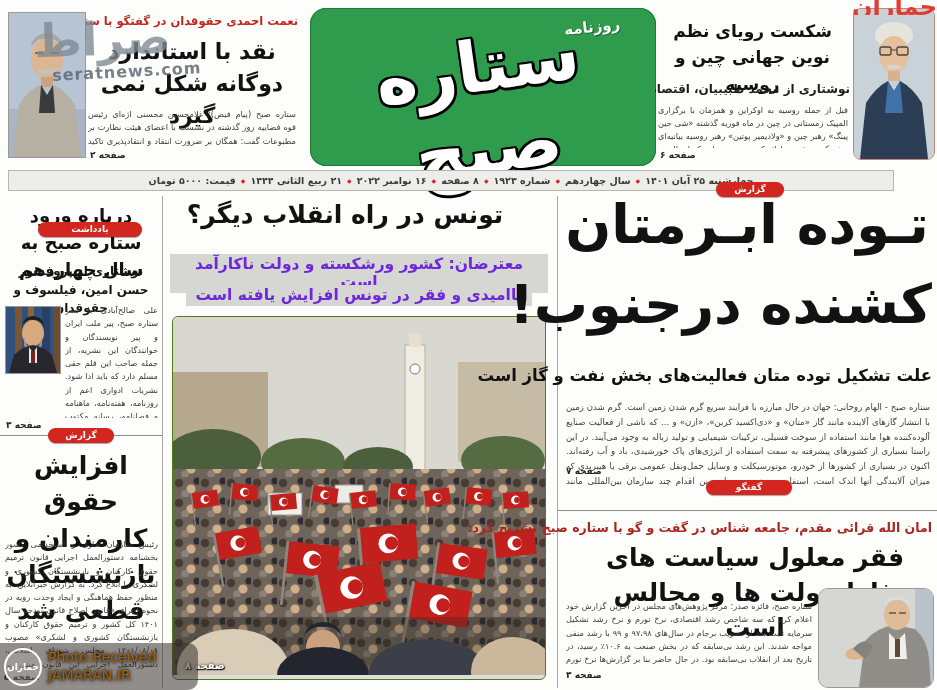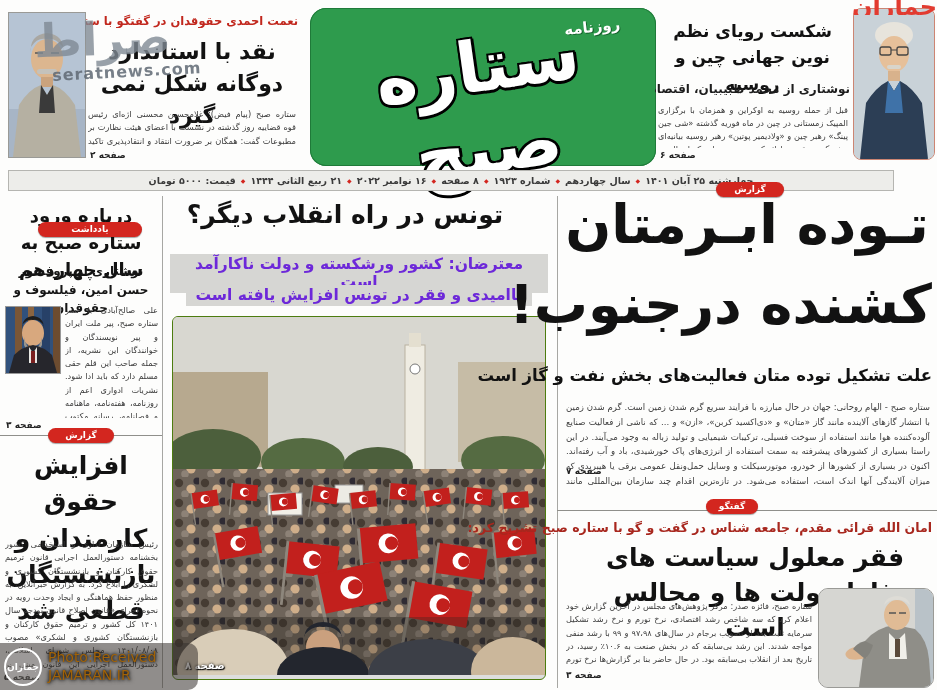--- a/index.html
+++ b/index.html
@@ -280,21 +280,21 @@
     <div style="position:absolute;left:12px;bottom:8px;color:#fff;font-size:10px;font-weight:bold;text-shadow:0 0 3px #000,1px 1px 1px #000;">صفحه ۸</div>
   </div>
 
   <div class="abs headline" style="left:562px;top:198px;width:370px;font-size:54px;line-height:1.0;white-space:nowrap;letter-spacing:-2px;">تـوده ابـرمتان</div>
   <div class="abs headline" style="left:562px;top:278px;width:370px;font-size:54px;line-height:1.0;white-space:nowrap;letter-spacing:-2px;">کشنده درجنوب!</div>
   <div class="abs headline" style="left:562px;top:366px;width:370px;font-size:16.5px;white-space:nowrap;">علت تشکیل توده متان فعالیت‌های بخش نفت و گاز است</div>
   <div class="abs body-text" style="left:566px;top:400px;width:364px;height:86px;font-size:8.6px;line-height:1.72;">ستاره صبح - الهام روحانی: جهان در حال مبارزه با فرایند سریع گرم شدن زمین است. گرم شدن زمین با انتشار گازهای آلاینده مانند گاز «متان» و «دی‌اکسید کربن»، «ازن» و ... که ناشی از فعالیت صنایع آلوده‌کننده هوا مانند استفاده از سوخت فسیلی، ترکیبات شیمیایی و تولید زباله به وجود می‌آیند. در این راستا بسیاری از کشورهای پیشرفته به سمت استفاده از انرژی‌های پاک خورشیدی، باد و آب رفته‌اند. اکنون در بسیاری از کشورها از خودرو، موتورسیکلت و وسایل حمل‌ونقل عمومی برقی یا هیبریدی که میزان آلایندگی آنها اندک است، استفاده می‌شود. در تازه‌ترین اقدام چند سازمان بین‌المللی مانند «ناسا» و «بلومبرگ‌گرین» با همکاری شرکت نظارت بر انتشار گازهای گلخانه‌ای جی.اچ.جی (GHGSat Inc) تصاویر ماهواره‌ای از انتشار گاز متان در جهان را منتشر کردند که خبر از رویت توده عظیم ابر متان در برخی از کشورها از جمله جنوب ایران و در آسمان استان فارس می‌دهد. آنچه مهم است اینکه مسئولان می‌توانند به جای انکار وجود گازهای آلاینده بر فراز تأسیسات نفتی و گازی و منابع انباشت زباله به فکر گرفتن اعتبارات از ...</div>
   <div class="pageref" style="left:566px;top:466px;">صفحه ۷</div>
 
   <div class="hline" style="left:557px;top:510px;width:380px;"></div>
-  <div class="pill" style="left:706px;top:499px;width:52px;">گفتگو</div>
+  <div class="pill" style="left:706px;top:480px;width:86px;">گفتگو</div>
   <div class="abs kicker" style="left:562px;top:520px;width:370px;font-size:12.5px;white-space:nowrap;color:#a8271e;">امان الله قرائی مقدم، جامعه شناس در گفت و گو با ستاره صبح تشریح کرد:</div>
   <div class="abs headline" style="left:590px;top:540px;width:330px;font-size:25px;line-height:1.4;">فقر معلول سیاست های غلط دولت ها و مجالس است</div>
   <div class="photo" style="left:818px;top:588px;width:114px;height:98px;border:1px solid #9a9a96;border-radius:10px;">
     <svg viewBox="0 0 114 98" width="114" height="98">
       <rect width="114" height="98" fill="#d6d6d2"></rect>
       <rect x="96" width="18" height="98" fill="#b9c2c8"></rect>
       <path d="M40,98 L46,52 Q58,38 76,36 L96,40 Q108,50 110,70 L112,98 Z" fill="#8f8e88"></path>
       <path d="M70,44 L78,52 L86,44 L88,70 L70,70 Z" fill="#f0efe9"></path>
       <rect x="76" y="50" width="5" height="18" fill="#5a4a3a"></rect>
       <ellipse cx="78" cy="26" rx="13" ry="15" fill="#e0bb95"></ellipse>

